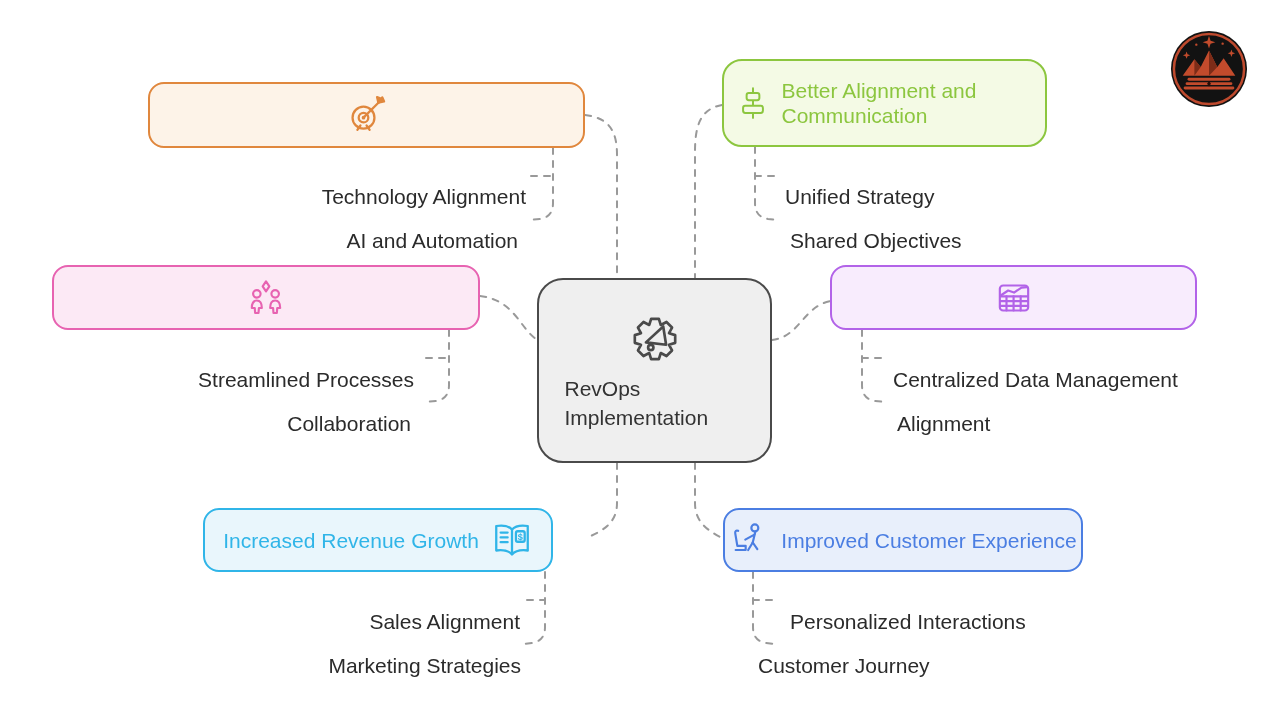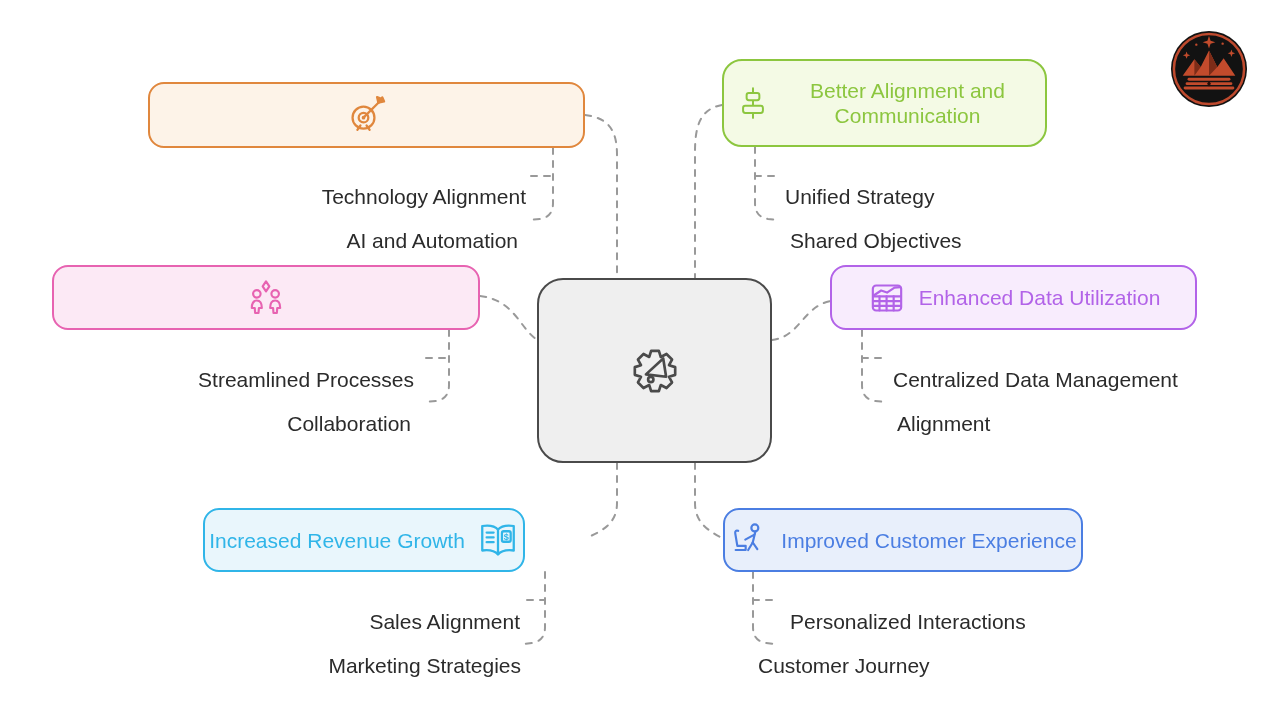--- a/index.html
+++ b/index.html
@@ -9,30 +9,30 @@
     --child:#2b2b2b;
   }
   .wires{position:absolute;left:0;top:0;--line:#999999}
   .dash{fill:none;stroke:var(--line);stroke-width:2;stroke-dasharray:6 7;stroke-linecap:round}
   .node{
     position:absolute;box-sizing:border-box;
     display:flex;align-items:center;justify-content:center;gap:12px;
     border:2.5px solid var(--c);background:var(--bg);color:var(--c);
     border-radius:16px;
   }
-  .node .title{font-size:21px;line-height:25px;text-align:center}
+  .node .title{font-size:21px;line-height:25px;text-align:left}
   .node .icon{display:flex;align-items:center;justify-content:center}
   .node .icon svg{display:block}
   
   .b0{left:148px;top:82px;width:437px;height:66px}
   .b1{left:722px;top:59px;width:325px;height:88px;border-radius:20px}
   .b1 .title{max-width:252px}
   .b2{left:52px;top:265px;width:428px;height:65px}
   .b3{left:830px;top:265px;width:367px;height:65px}
-  .b4{left:203px;top:508px;width:322px;height:64px}
+  .b4{left:203px;top:508px;width:350px;height:64px}
   .b5{left:723px;top:508px;width:360px;height:64px}
   .center-node{
     left:537px;top:278px;width:235px;height:185px;border-radius:26px;
     flex-direction:column;gap:6px;
   }
   .center-node .title{color:#333333;width:180px;font-size:21px;line-height:29px}
   .child{
     position:absolute;font-size:21px;line-height:26px;white-space:nowrap;
     color:var(--child);
     margin-top:20px;
@@ -72,20 +72,21 @@
 </svg>
 
 <div class="node center-node" style="--c: #4a4a4a; --bg: #efefef;">
   <span class="icon">
     <svg width="58" height="58" viewBox="0 0 48 48" stroke="currentColor" fill="none" stroke-width="2.2" stroke-linejoin="round" stroke-linecap="round">
       <path d="M35.6,19.2 L40.7,20.8 L40.7,27.2 L35.6,28.8 L38.1,33.5 L33.5,38.1 L28.8,35.6 L27.2,40.7 L20.8,40.7 L19.2,35.6 L14.5,38.1 L9.9,33.5 L12.4,28.8 L7.3,27.2 L7.3,20.8 L12.4,19.2 L9.9,14.5 L14.5,9.9 L19.2,12.4 L20.8,7.3 L27.2,7.3 L28.8,12.4 L33.5,9.9 L38.1,14.5 Z"></path>
       <path d="M16.5,26.8 L30.8,13.6 L33.2,28.8 Z"></path>
       <circle cx="20.5" cy="31" r="2.2"></circle>
     </svg>
   </span>
+  <span class="title">RevOps Implementation</span>
 </div>
 
 <div class="node b0" style="--c: #e0873d; --bg: #fdf3e8;">
   <span class="icon">
     <svg width="42" height="42" viewBox="0 0 48 48" stroke="currentColor" fill="none" stroke-width="2.6" stroke-linecap="round" stroke-linejoin="round">
       <circle cx="20" cy="27" r="12.5"></circle>
       <circle cx="20" cy="27" r="5.5"></circle>
       <circle cx="20" cy="27" r="0.8" fill="currentColor"></circle>
       <path d="M20,27 L37,10"></path>
       <path d="M37,10 L35.5,3.5 L40.5,5.5 Z" fill="currentColor"></path>
@@ -125,21 +126,20 @@
       <rect x="7" y="9" width="34" height="30" rx="4"></rect>
       <path d="M8,21 L17,15 L24,17.5 L33,11.5 L40,11"></path>
       <path d="M8,22 L40,22"></path>
       <path d="M8,27.7 L40,27.7"></path>
       <path d="M8,33.4 L40,33.4"></path>
       <path d="M15,22 L15,39"></path>
       <path d="M23.5,22 L23.5,39"></path>
       <path d="M32,22 L32,39"></path>
     </svg>
   </span>
-  <span class="title">Enhanced Data Utilization</span>
 </div>
 
 <div class="node b4" style="--c: #30b5e8; --bg: #e9f6fc;">
   <span class="title">Increased Revenue Growth</span>
   <span class="icon">
     <svg width="42" height="42" viewBox="0 0 48 48" stroke="currentColor" fill="none" stroke-width="2.6" stroke-linecap="round" stroke-linejoin="round">
       <path d="M24,12 C20,7.5 14,6.8 6,8 L6,36 C14,35 20,36 24,40.5 C28,36 34,35 42,36 L42,8 C34,6.8 28,7.5 24,12 Z"></path>
       <path d="M24,12 L24,40"></path>
       <path d="M11,15.5 L19,15.5"></path>
       <path d="M11,21 L19,21"></path>

